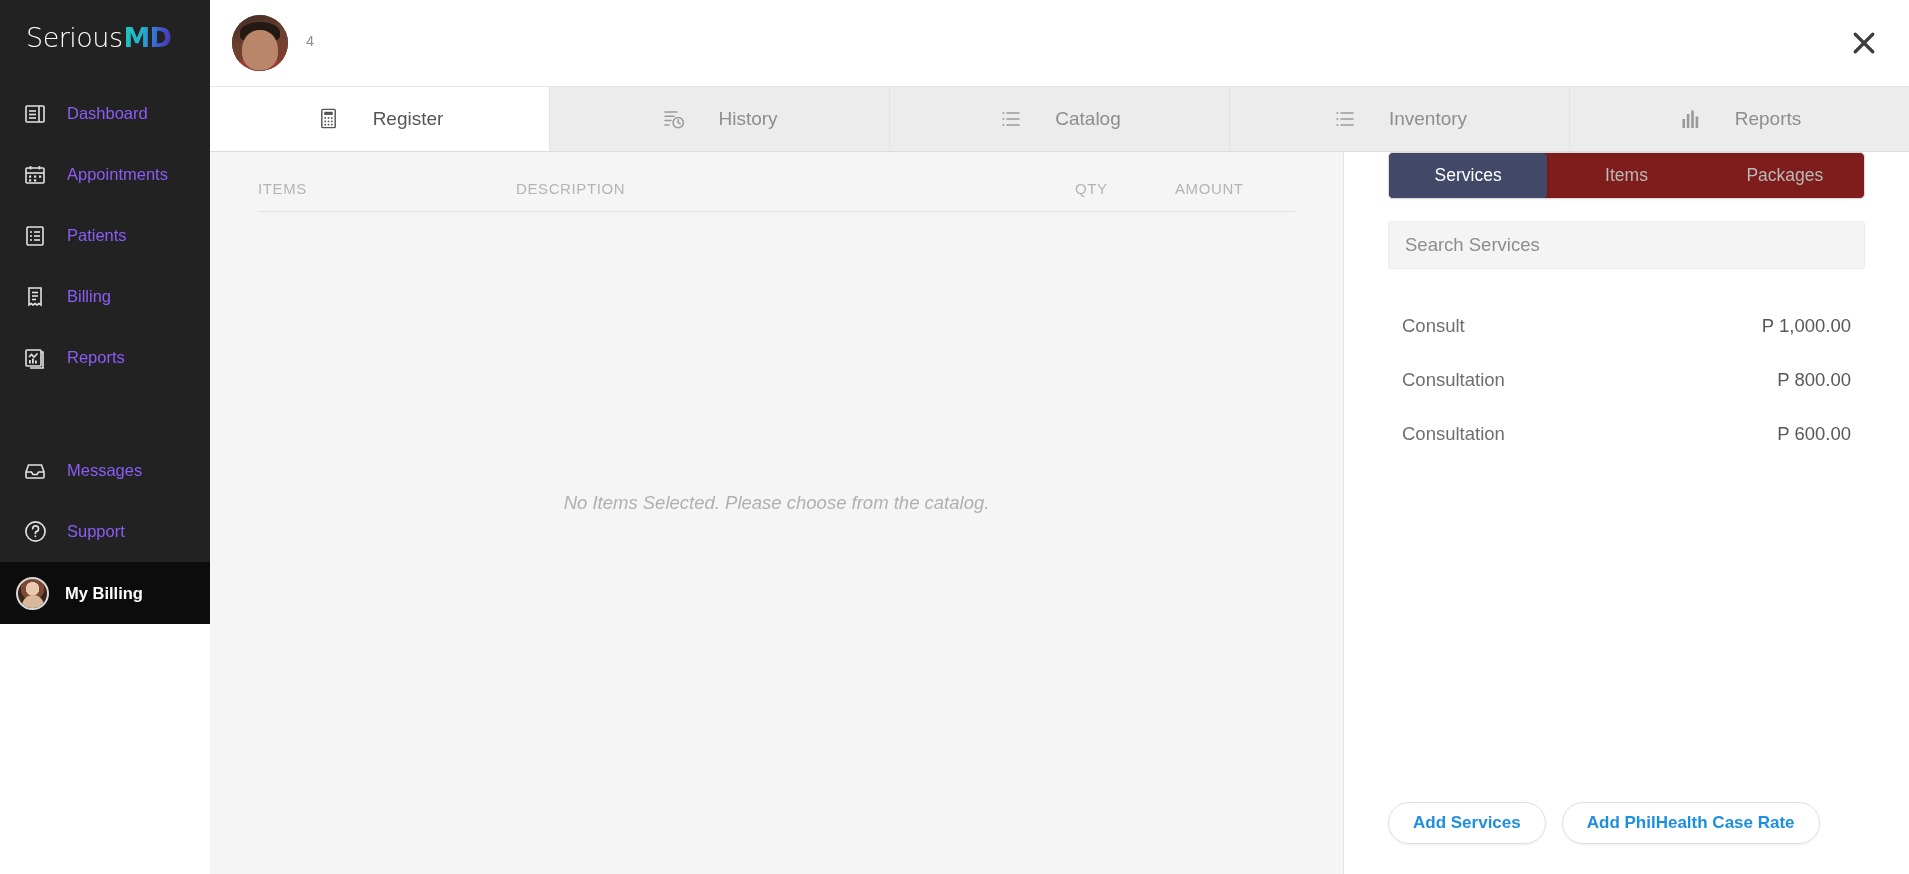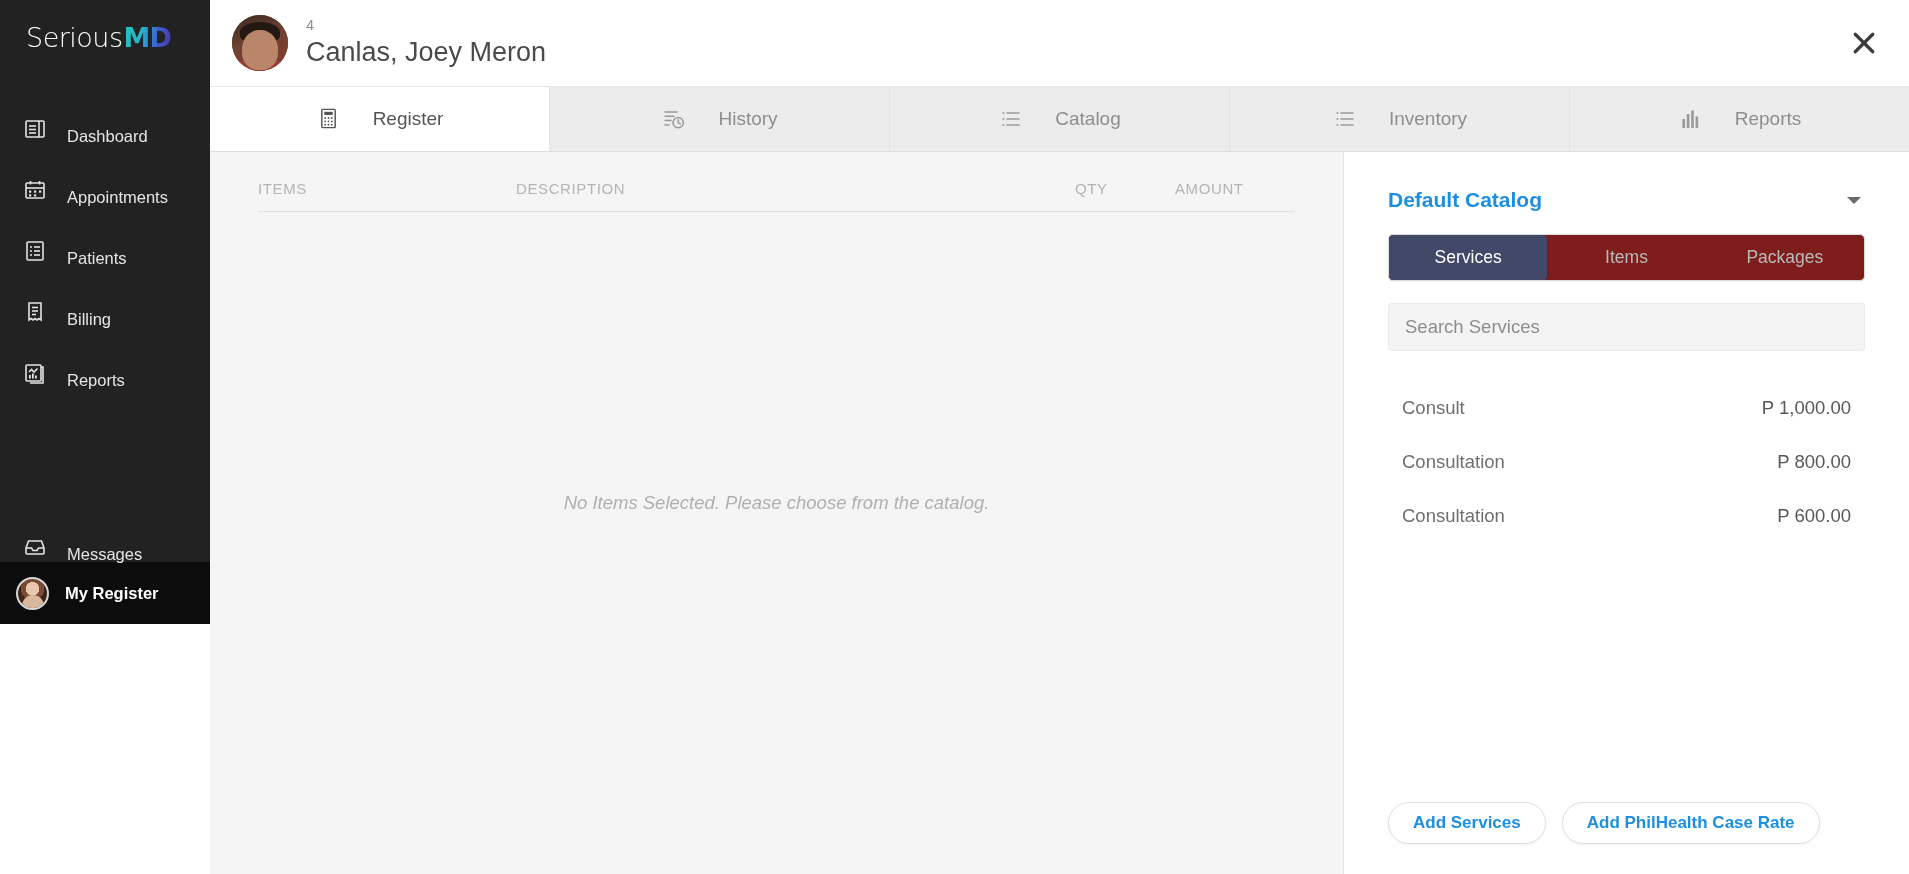--- a/index.html
+++ b/index.html
@@ -32,23 +32,23 @@
   .logo .serious { color: #ffffff; font-weight: 300; }
   .logo .md {
     font-weight: 700; letter-spacing: -1px;
     background: linear-gradient(100deg,#1fc8b8 0%,#24b4cf 38%,#3d5bd0 72%,#4b2fa8 100%);
     -webkit-background-clip: text; background-clip: text;
     -webkit-text-fill-color: transparent; color: transparent;
     padding-left: 1px;
   }
   .nav { margin-top: 9px; }
   .nav-item {
-    display: flex; align-items: flex-end;
+    display: flex; align-items: center;
     height: 61px; padding-left: 20px;
-    color: #e5e5e5; font-size: 16.5px;
+    color: #8b5cf6; font-size: 16.5px;
     cursor: pointer;
   }
   .nav-item .ico {
     width: 30px; height: 30px;
     display: flex; align-items: center; justify-content: center;
     margin-right: 17px; flex: 0 0 30px;
   }
   .nav-item .ico svg { display: block; }
   .nav-label { line-height: 1; }
   .nav-spacer { flex: 1 1 auto; }
@@ -361,40 +361,49 @@
       <div class="nav-item">
         <span class="ico">
           <svg width="24" height="24" viewBox="0 0 24 24" fill="none" stroke="#e3e3e3" stroke-width="1.6">
             <path d="M3 13l2.5-7h13L21 13v5a1 1 0 0 1-1 1H4a1 1 0 0 1-1-1z"></path>
             <polyline points="3,13 8.5,13 10,15.5 14,15.5 15.5,13 21,13"></polyline>
           </svg>
         </span>
         <span class="nav-label">Messages</span>
       </div>
 
+      <div class="nav-item">
+        <span class="ico">
+          <svg width="25" height="25" viewBox="0 0 24 24" fill="none" stroke="#e3e3e3" stroke-width="1.6">
+            <circle cx="12" cy="12" r="9.2"></circle>
+            <path d="M9.3 9.3a2.8 2.8 0 1 1 3.4 2.8c-.6.2-.8.7-.8 1.3v.5" stroke-linecap="round"></path>
+            <circle cx="11.9" cy="16.6" r="0.95" fill="#e3e3e3" stroke="none"></circle>
+          </svg>
+        </span>
+        <span class="nav-label">Support</span>
+      </div>
 
       <div class="account-item">
         <span class="avatar-sm"></span>
-        <span class="nav-label">My Register</span>
+        <span class="nav-label">My Billing</span>
       </div>
     </div>
   </aside>
 
   <section class="main">
 
     <header class="patient-header">
       <span class="patient-avatar">
         <span class="bg"></span>
           <span class="shoulders"></span>
           <span class="hair"></span>
           <span class="face"></span>
       </span>
       <div class="patient-meta">
         <span class="patient-id">4</span>
-        <span class="patient-name">Canlas, Joey Meron</span>
       </div>
       <span class="close-btn">
         <svg width="30" height="30" viewBox="0 0 24 24" stroke="#3b3b3b" stroke-width="2.6" stroke-linecap="round">
           <line x1="5" y1="5" x2="19" y2="19"></line>
           <line x1="19" y1="5" x2="5" y2="19"></line>
         </svg>
       </span>
     </header>
 
     <nav class="tabbar">
@@ -483,25 +492,20 @@
             <span class="col-amt">AMOUNT</span>
           </div>
 
           <div class="empty-state">No Items Selected. Please choose from the catalog.</div>
 
         </div>
       </div>
 
       <aside class="catalog">
 
-        <div class="catalog-select">
-          <span class="catalog-select-label">Default Catalog</span>
-          <span class="catalog-select-spacer"></span>
-          <span class="caret"></span>
-        </div>
 
         <div class="segmented">
           <button class="seg active">Services</button>
           <button class="seg">Items</button>
           <button class="seg">Packages</button>
         </div>
 
         <div class="search-box">
           <input type="text" value="" placeholder="Search Services" style="">
         </div>

